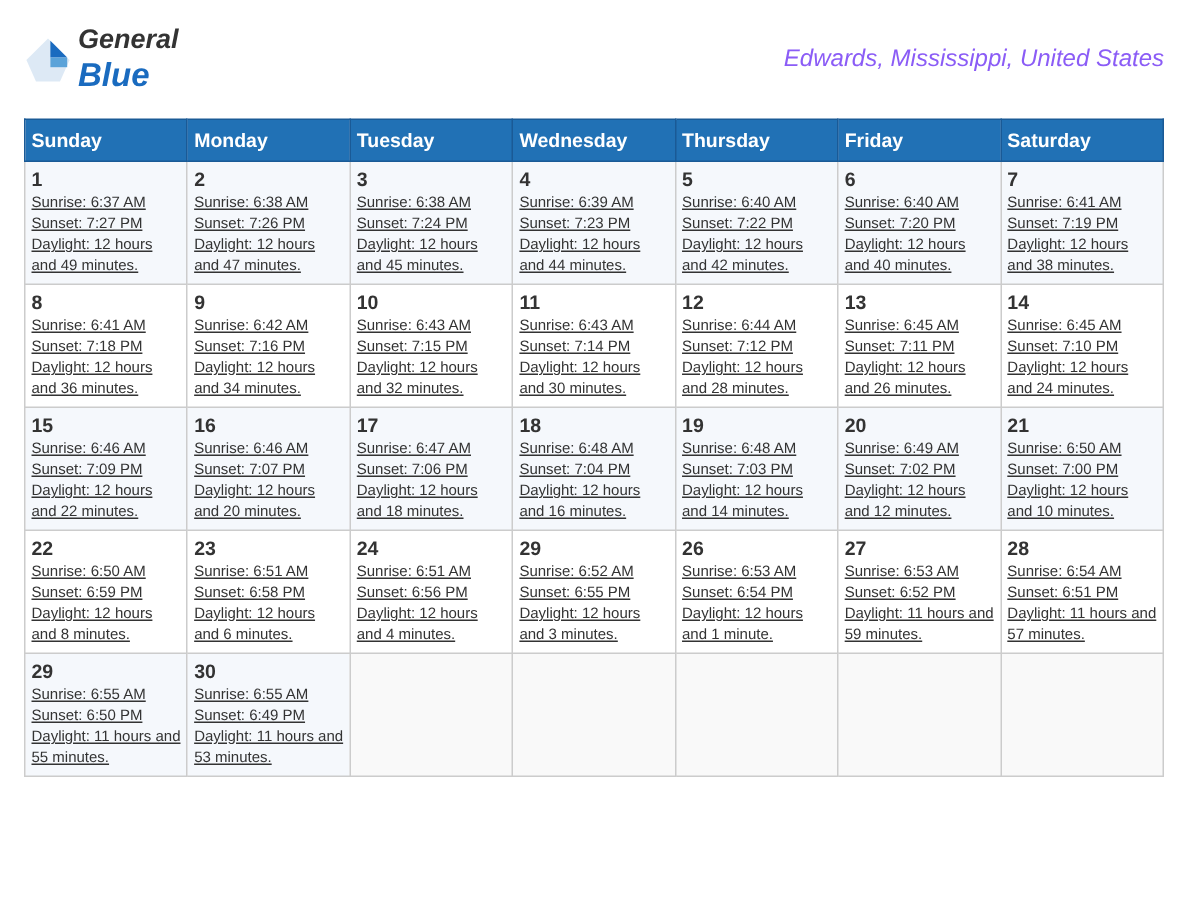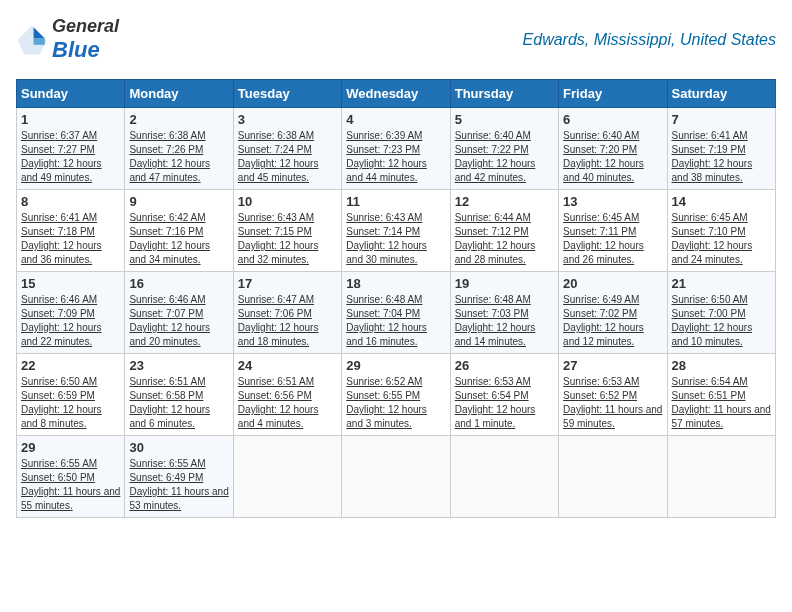--- a/index.html
+++ b/index.html
@@ -39,21 +39,21 @@
     .title-area {
       text-align: right;
     }
     .month-title {
       font-size: 36px;
       font-weight: bold;
       color: #333;
     }
     .location-title {
       font-size: 16px;
-      color: #0369a1;
+      color: #8b5cf6;
     }
     table {
       width: 100%;
       border-collapse: collapse;
       font-size: 11px;
       margin-top: 16px;
     }
     thead tr th {
       background-color: #2171b5;
       color: #fff;

